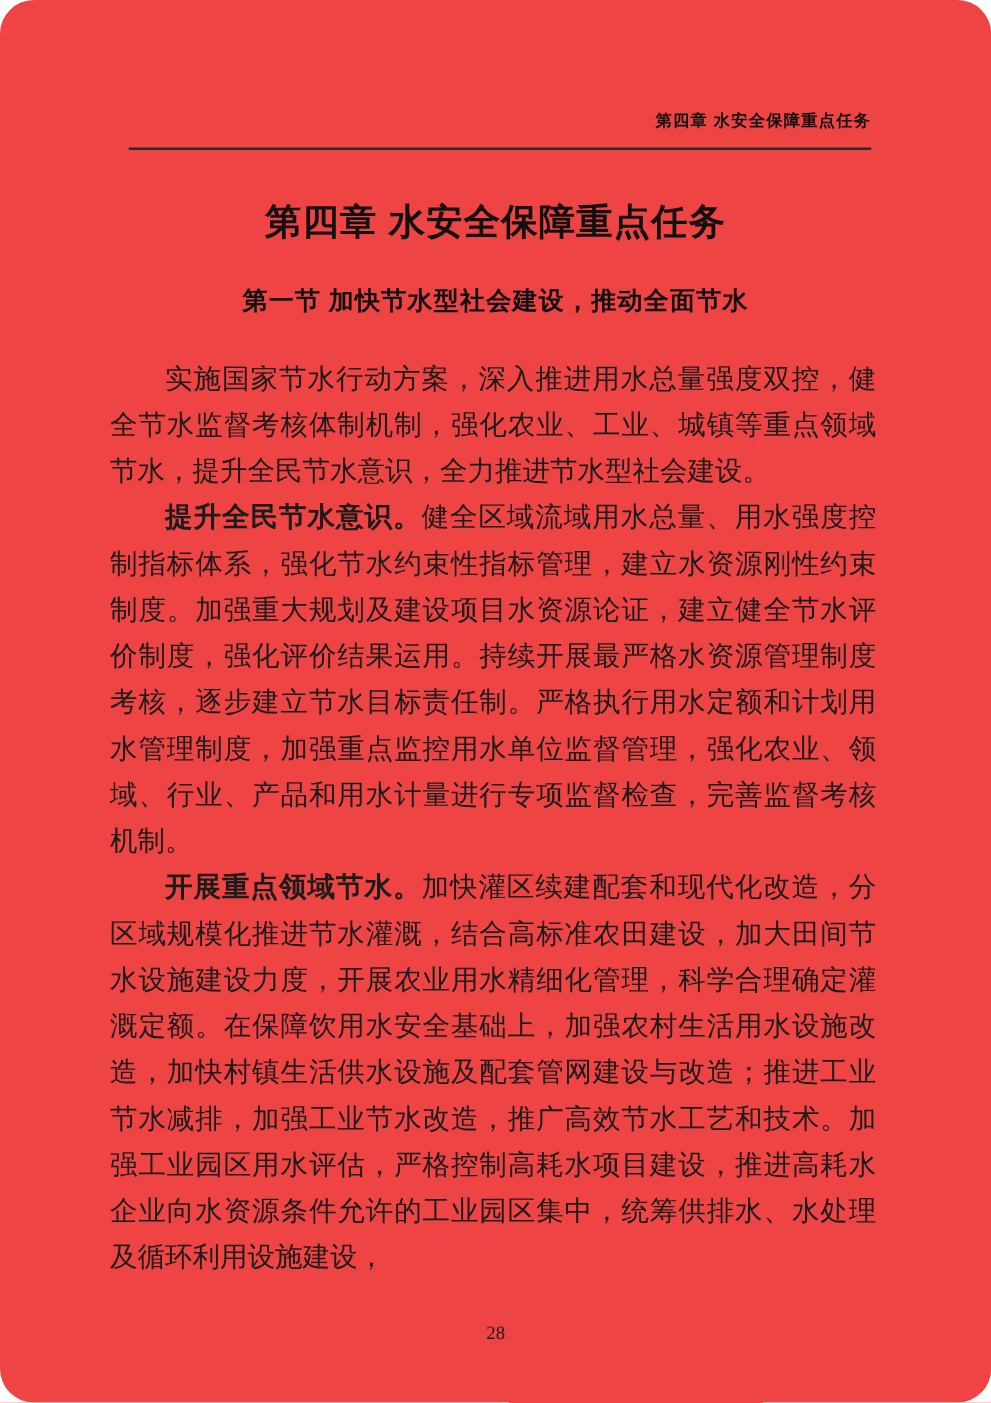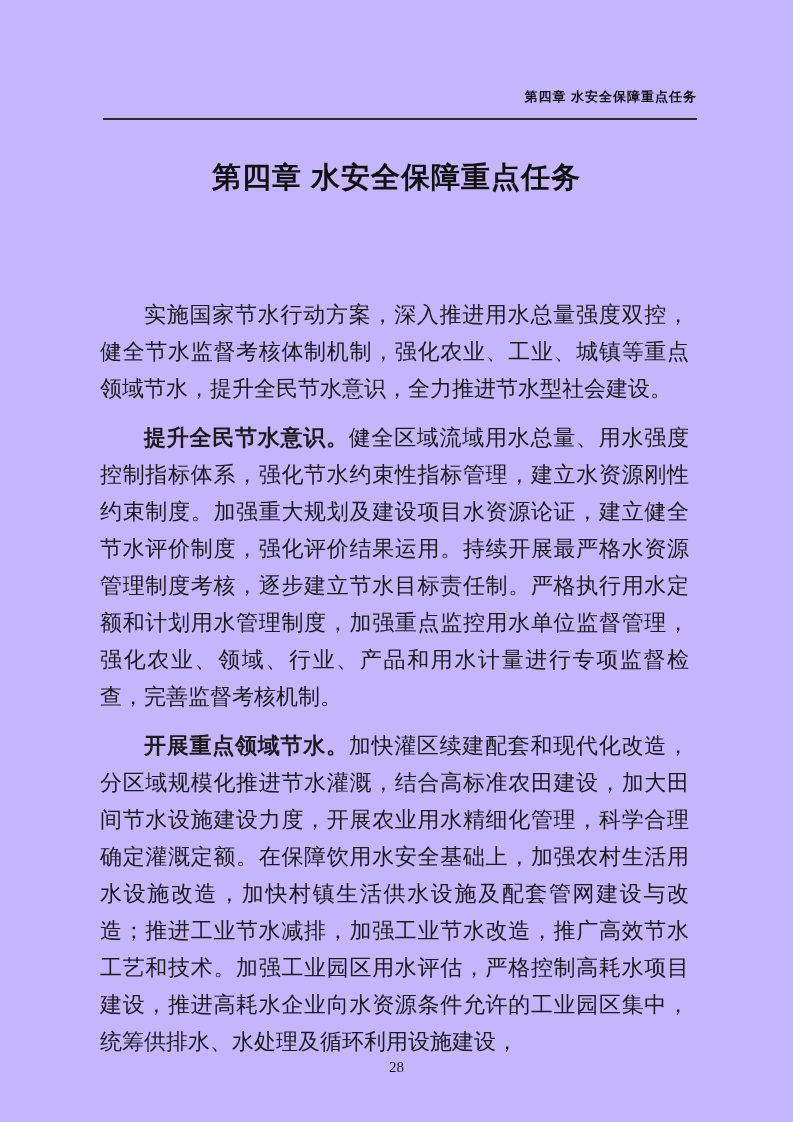--- a/index.html
+++ b/index.html
@@ -4,24 +4,25 @@
 <style>
   html, body {
     margin: 0;
     padding: 0;
     background: #ffffff;
   }
   .page {
     position: relative;
     width: 793px;
     height: 1122px;
-    background: #c4b5fd;
+    background: #ef4444;
     font-family: "Liberation Serif", serif;
     color: #1b1b1b;
     overflow: hidden;
+    border-radius: 27px;
   }
   .running-header {
     position: absolute;
     top: 88px;
     left: 103px;
     width: 594px;
     text-align: right;
     font-family: "Liberation Sans", sans-serif;
     font-weight: bold;
     font-size: 13px;
@@ -67,21 +68,21 @@
     position: absolute;
     top: 284px;
     left: 88px;
     width: 613px;
     font-size: 22px;
     line-height: 37px;
     text-align: justify;
     color: #1b1b1b;
   }
   .body-text p {
-    margin: 12px;
+    margin: 0;
     padding: 0;
     text-indent: 2em;
   }
   .para-lead {
     font-weight: bold;
     font-family: "Liberation Sans", sans-serif;
   }
   .page-number {
     position: absolute;
     top: 1018px;
@@ -98,20 +99,21 @@
 <body>
 
 <div class="page">
 
   <div class="running-header">第四章 水安全保障重点任务</div>
 
   <div class="header-rule"></div>
 
   <h1 class="chapter-title">第四章 水安全保障重点任务</h1>
 
+  <h2 class="section-title">第一节 加快节水型社会建设，推动全面节水</h2>
 
   <div class="body-text">
     <p><span class="para-lead"></span><span>实施国家节水行动方案，深入推进用水总量强度双控，健全节水监督考核体制机制，强化农业、工业、城镇等重点领域节水，提升全民节水意识，全力推进节水型社会建设。</span></p>
 
     <p><span class="para-lead">提升全民节水意识。</span><span>健全区域流域用水总量、用水强度控制指标体系，强化节水约束性指标管理，建立水资源刚性约束制度。加强重大规划及建设项目水资源论证，建立健全节水评价制度，强化评价结果运用。持续开展最严格水资源管理制度考核，逐步建立节水目标责任制。严格执行用水定额和计划用水管理制度，加强重点监控用水单位监督管理，强化农业、领域、行业、产品和用水计量进行专项监督检查，完善监督考核机制。</span></p>
 
     <p><span class="para-lead">开展重点领域节水。</span><span>加快灌区续建配套和现代化改造，分区域规模化推进节水灌溉，结合高标准农田建设，加大田间节水设施建设力度，开展农业用水精细化管理，科学合理确定灌溉定额。在保障饮用水安全基础上，加强农村生活用水设施改造，加快村镇生活供水设施及配套管网建设与改造；推进工业节水减排，加强工业节水改造，推广高效节水工艺和技术。加强工业园区用水评估，严格控制高耗水项目建设，推进高耗水企业向水资源条件允许的工业园区集中，统筹供排水、水处理及循环利用设施建设，</span></p>
   </div>
 
   <div class="page-number">28</div>

